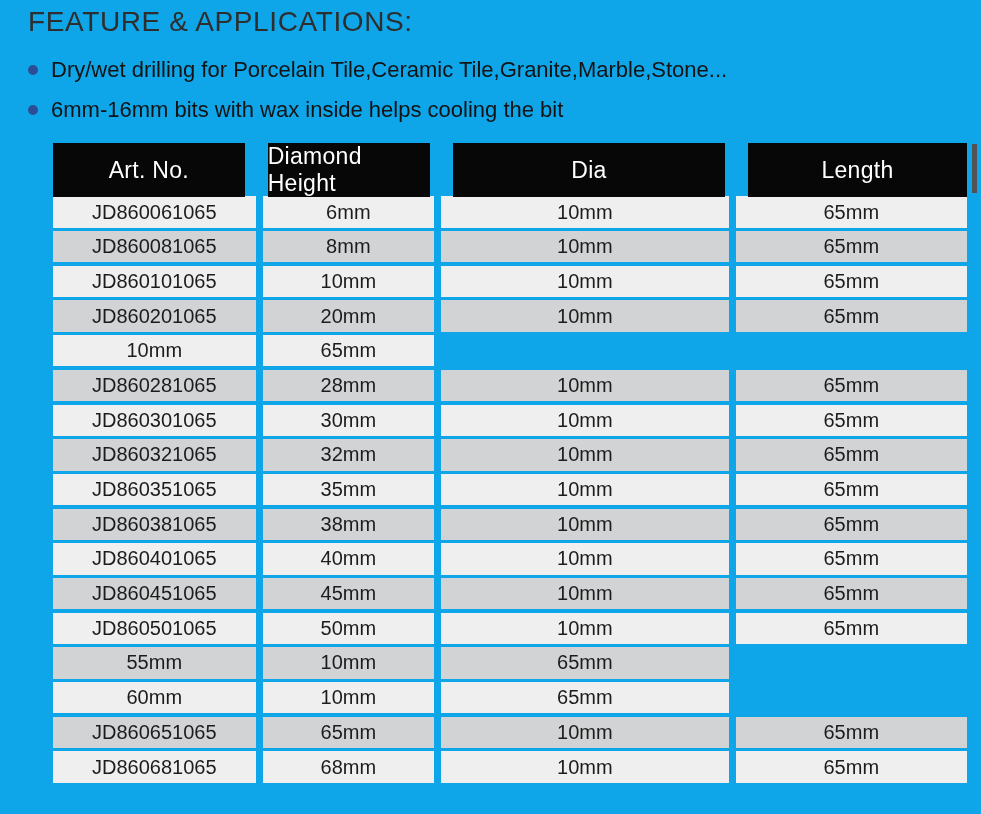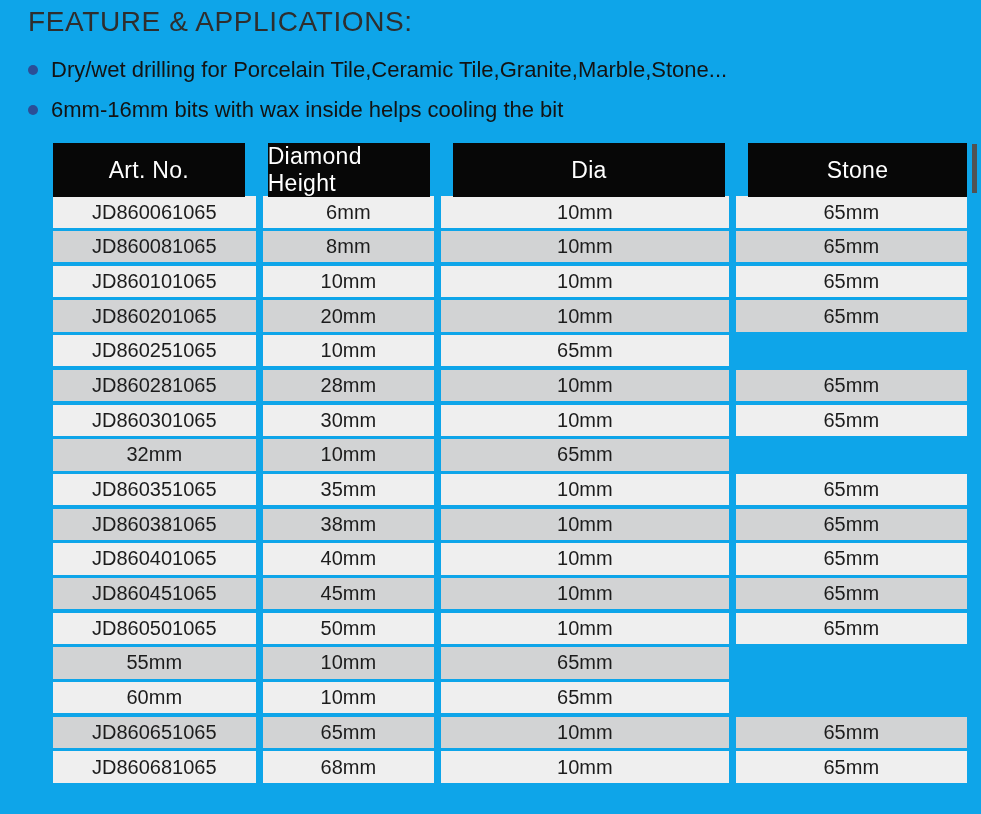--- a/index.html
+++ b/index.html
@@ -124,21 +124,21 @@
       <span>6mm-16mm bits with wax inside helps cooling the bit</span>
     </li>
   </ul>
 
   <div class="spec-table">
     <div class="header-row">
 
       <div class="hcell">Art. No.</div>
         <div class="hcell">Diamond Height</div>
         <div class="hcell">Dia</div>
-        <div class="hcell">Stone</div>
+        <div class="hcell">Length</div>
         <span class="header-shadow"></span>
     </div>
     <div class="tbody">
 
     <div class="trow">
           <div class="tcell">JD860061065</div>
           <div class="tcell">6mm</div>
           <div class="tcell">10mm</div>
           <div class="tcell">65mm</div>
         </div>
@@ -154,37 +154,37 @@
           <div class="tcell">10mm</div>
           <div class="tcell">65mm</div>
         </div>
         <div class="trow">
           <div class="tcell">JD860201065</div>
           <div class="tcell">20mm</div>
           <div class="tcell">10mm</div>
           <div class="tcell">65mm</div>
         </div>
         <div class="trow">
-          <div class="tcell">JD860251065</div>
           <div class="tcell">10mm</div>
           <div class="tcell">65mm</div>
         </div>
         <div class="trow">
           <div class="tcell">JD860281065</div>
           <div class="tcell">28mm</div>
           <div class="tcell">10mm</div>
           <div class="tcell">65mm</div>
         </div>
         <div class="trow">
           <div class="tcell">JD860301065</div>
           <div class="tcell">30mm</div>
           <div class="tcell">10mm</div>
           <div class="tcell">65mm</div>
         </div>
         <div class="trow">
+          <div class="tcell">JD860321065</div>
           <div class="tcell">32mm</div>
           <div class="tcell">10mm</div>
           <div class="tcell">65mm</div>
         </div>
         <div class="trow">
           <div class="tcell">JD860351065</div>
           <div class="tcell">35mm</div>
           <div class="tcell">10mm</div>
           <div class="tcell">65mm</div>
         </div>

